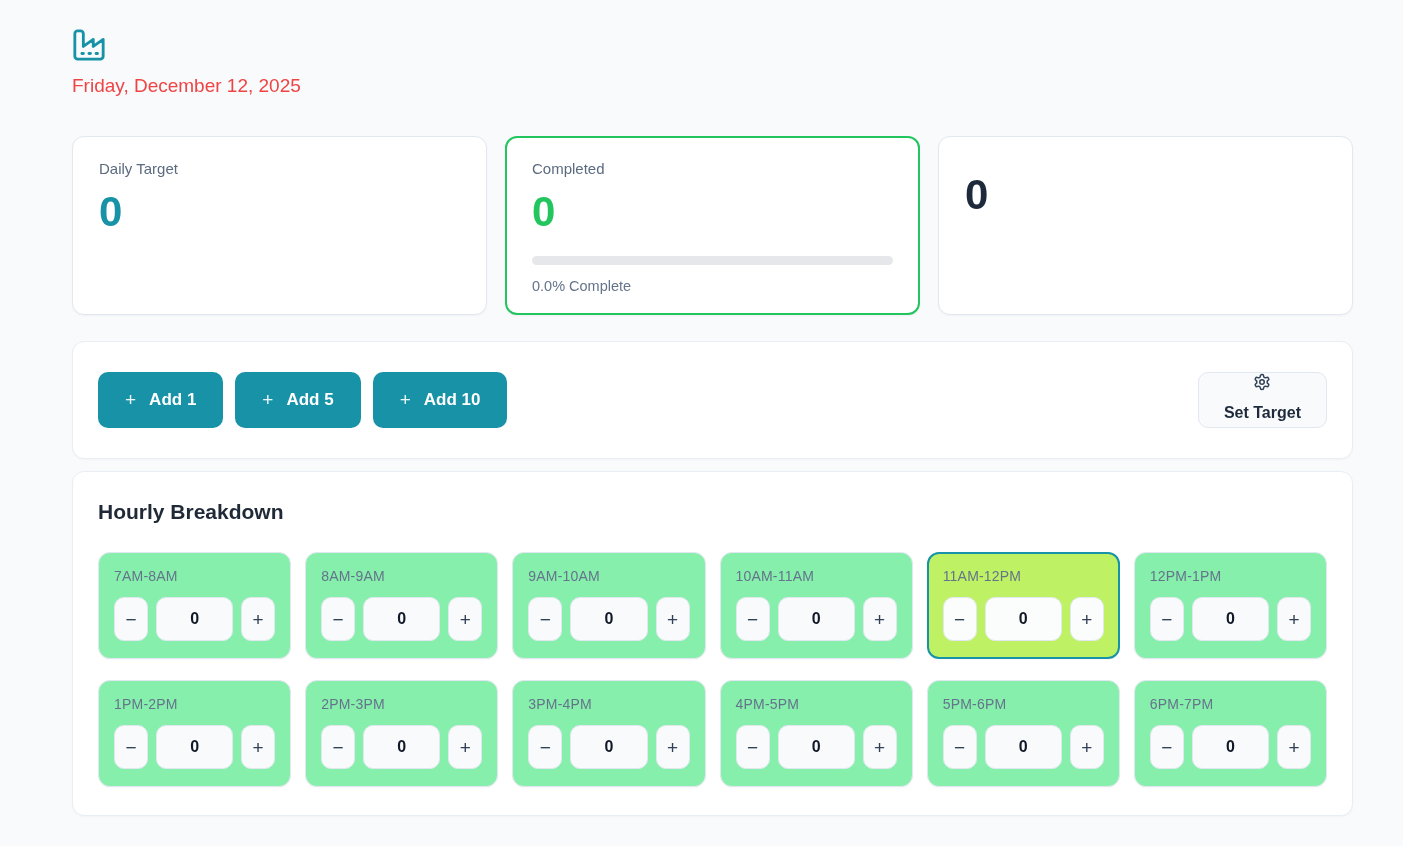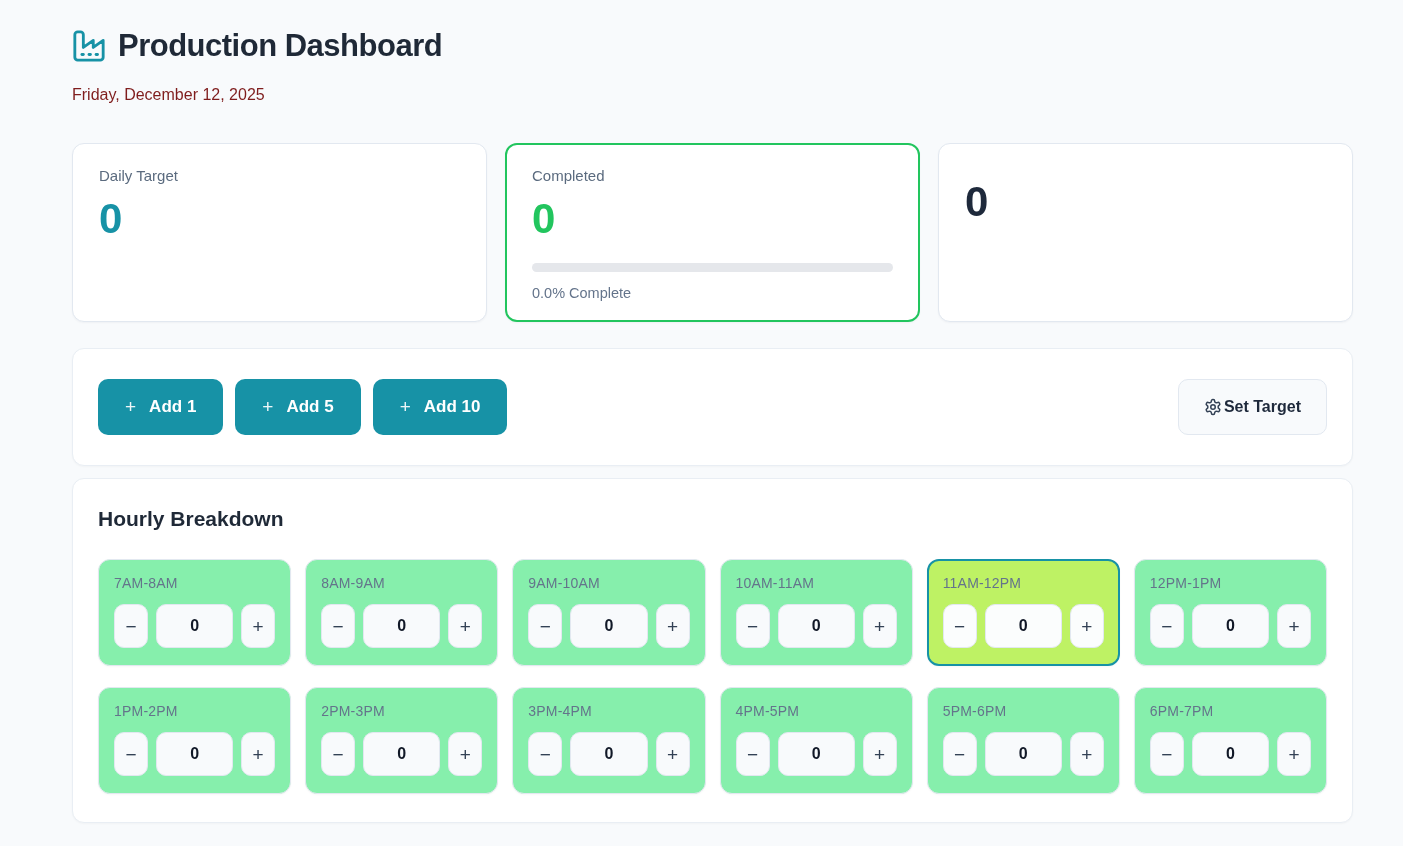--- a/index.html
+++ b/index.html
@@ -10,21 +10,21 @@
     font-family:"Liberation Sans","DejaVu Sans",sans-serif;
     color:#1e293b;
   }
   .page { width:1403px; height:846px; padding:28px 50px 0 72px; }
 
   
   .title-row { display:flex; align-items:center; gap:12px; }
   .factory-icon { width:34px; height:34px; display:inline-flex; color:#1792a6; }
   .factory-icon svg { width:34px; height:34px; }
   .page-title { margin:0; font-size:31px; font-weight:800; letter-spacing:-0.5px; color:#1f2937; }
-  .date-line { margin-top:22px; font-size:16px; color:#7f1d1d; }
+  .date-line { margin-top:13px; font-size:19px; color:#ef4444; }
 
   
   .stats-row { display:grid; grid-template-columns:repeat(3,1fr); gap:18px; margin-top:39px; }
   .stat-card {
     background:#ffffff; border:1px solid #e2e8f0; border-radius:12px;
     height:179px; padding:23px 26px;
     box-shadow:0 1px 2px rgba(15,23,42,0.04);
   }
   .stat-card.completed { border:2px solid #22c55e; padding:22px 25px; }
   .stat-label { font-size:15px; color:#5b6b7f; }
@@ -48,21 +48,21 @@
     background:#1792a6; color:#ffffff; border:none; border-radius:10px;
     height:56px; padding:0 27px; margin-right:12px;
     font-family:inherit; font-size:17px; font-weight:700;
     display:inline-flex; align-items:center; gap:13px; cursor:pointer;
   }
   .add-btn .plus-glyph { font-weight:400; font-size:19px; opacity:0.92; }
   .set-target-btn {
     margin-left:auto; background:#f8fafc; border:1px solid #e2e8f0; border-radius:10px;
     height:56px; padding:0 25px;
     font-family:inherit; font-size:16px; font-weight:600; color:#1e293b;
-    display:inline-flex; align-items:center; gap:2px; cursor:pointer;
+    display:inline-flex; align-items:center; gap:13px; cursor:pointer;flex-direction:column;
   }
   .gear-icon { width:18px; height:18px; display:inline-flex; color:#334155; }
   .gear-icon svg { width:18px; height:18px; }
 
   
   .hourly-card {
     margin-top:12px; background:#ffffff; border:1px solid #e9eef4; border-radius:12px;
     padding:28px 25px 28px;
     box-shadow:0 1px 2px rgba(15,23,42,0.03);
   }
@@ -96,21 +96,20 @@
 
   <div class="title-row">
     <span class="factory-icon">
       <svg viewBox="0 0 24 24" fill="none" stroke="currentColor" stroke-width="2" stroke-linecap="round" stroke-linejoin="round">
         <path d="M2 20a2 2 0 0 0 2 2h16a2 2 0 0 0 2-2V8l-7 5V8l-7 5V4a2 2 0 0 0-2-2H4a2 2 0 0 0-2 2Z"></path>
         <path d="M17 18h1"></path>
           <path d="M12 18h1"></path>
           <path d="M7 18h1"></path>
       </svg>
     </span>
-    <h1 class="page-title">Production Dashboard</h1>
   </div>
   <div class="date-line">Friday, December 12, 2025</div>
 
   <div class="stats-row">
     <div class="stat-card">
       <div class="stat-label">Daily Target</div>
       <div class="stat-value teal">0</div>
     </div>
 
     <div class="stat-card completed">

